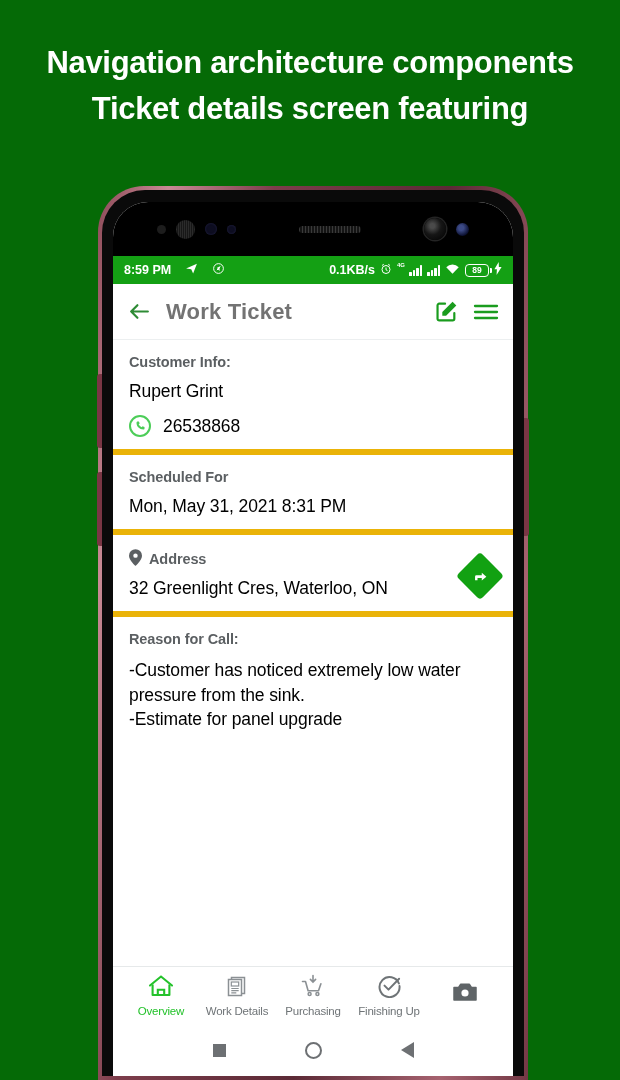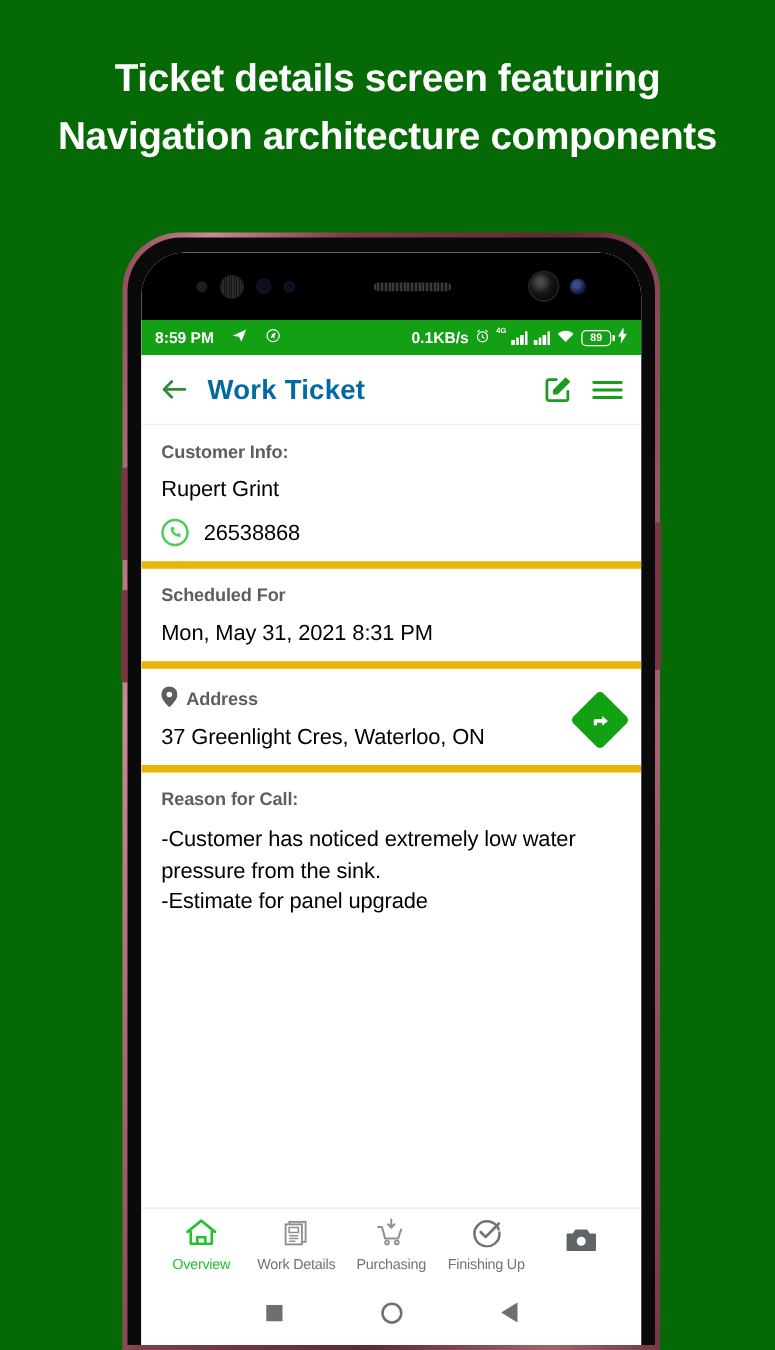--- a/index.html
+++ b/index.html
@@ -101,21 +101,21 @@
   .batt:after { content:""; position:absolute; right:-3.5px; top:3.5px; width:2px; height:5px;
                 background:#ffffff; border-radius:0 1px 1px 0; }
 
   
   .appbar {
     flex:0 0 auto; height:56px; background:#ffffff;
     display:flex; align-items:center; padding:0 14px; gap:14px;
     border-bottom:1px solid #eceff0;
   }
   .appbar-title {
-    color:#0369a1; font-size:22px; font-weight:bold; letter-spacing:0.2px;
+    color:#737373; font-size:22px; font-weight:bold; letter-spacing:0.2px;
   }
   .appbar-spacer { flex:1; }
   .ico-btn { display:flex; align-items:center; justify-content:center; cursor:pointer; }
 
   
   .content { flex:1 1 auto; background:#ffffff; overflow:hidden; }
   .section { padding:14px 16px 12px 16px; border-bottom:6px solid #eab308; }
   .section.nb { border-bottom:none; }
   .sec-label {
     color:#5b5f62; font-size:14.5px; font-weight:bold; letter-spacing:-0.1px;
@@ -162,22 +162,22 @@
   }
   .an-sq { width:13px; height:13px; background:#6d7073; }
   .an-ci { width:17px; height:17px; border-radius:50%; border:2.3px solid #6d7073; }
   .an-tr { width:0; height:0; border-top:8px solid transparent; border-bottom:8px solid transparent;
            border-right:13px solid #6d7073; }
 </style>
 </head>
 <body>
 
 <div class="headline">
+  <span class="hl-line">Navigation architecture components</span>
   <span class="hl-line">Ticket details screen featuring</span>
-  <span class="hl-line">Navigation architecture components</span>
 </div>
 
 <div class="phone">
   <div class="phone-rim"></div>
 
   <div class="btn-side vol-up"></div>
   <div class="btn-side vol-down"></div>
   <div class="btn-side power"></div>
 
   <div class="phone-body">
@@ -294,21 +294,21 @@
           <div class="addr-head">
             <div style="flex:1">
               <div class="sec-label">
                 <span>
                   <svg width="13" height="17" viewBox="0 0 14 18">
                     <path d="M7 0a7 7 0 0 0-7 7c0 5 7 11 7 11s7-6 7-11a7 7 0 0 0-7-7Zm0 9.4A2.4 2.4 0 1 1 7 4.6a2.4 2.4 0 0 1 0 4.8Z" fill="#5b5f62"></path>
                   </svg>
                 </span>
                 <span>Address</span>
               </div>
-              <div class="sec-value tight">37 Greenlight Cres, Waterloo, ON</div>
+              <div class="sec-value tight">32 Greenlight Cres, Waterloo, ON</div>
             </div>
             <div class="nav-diamond">
               <svg width="17" height="17" viewBox="0 0 24 24">
                 <path d="M5 17v-5a2 2 0 0 1 2-2h7.5V6.5L21 12l-6.5 5.5V14H8.5v3Z" fill="#ffffff"></path>
               </svg>
             </div>
           </div>
         </div>
 
 

